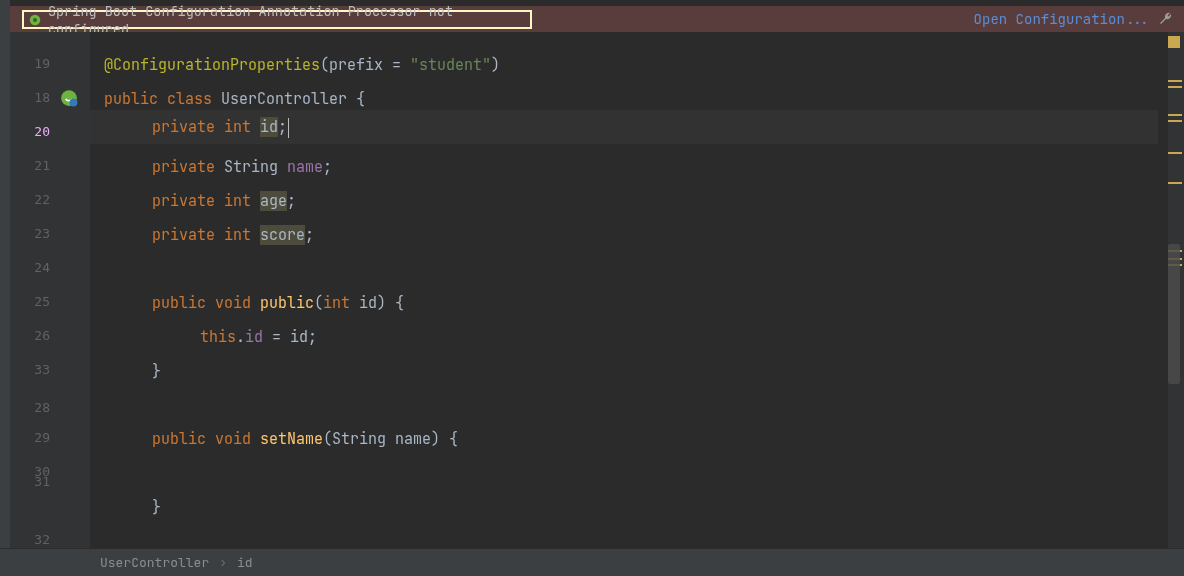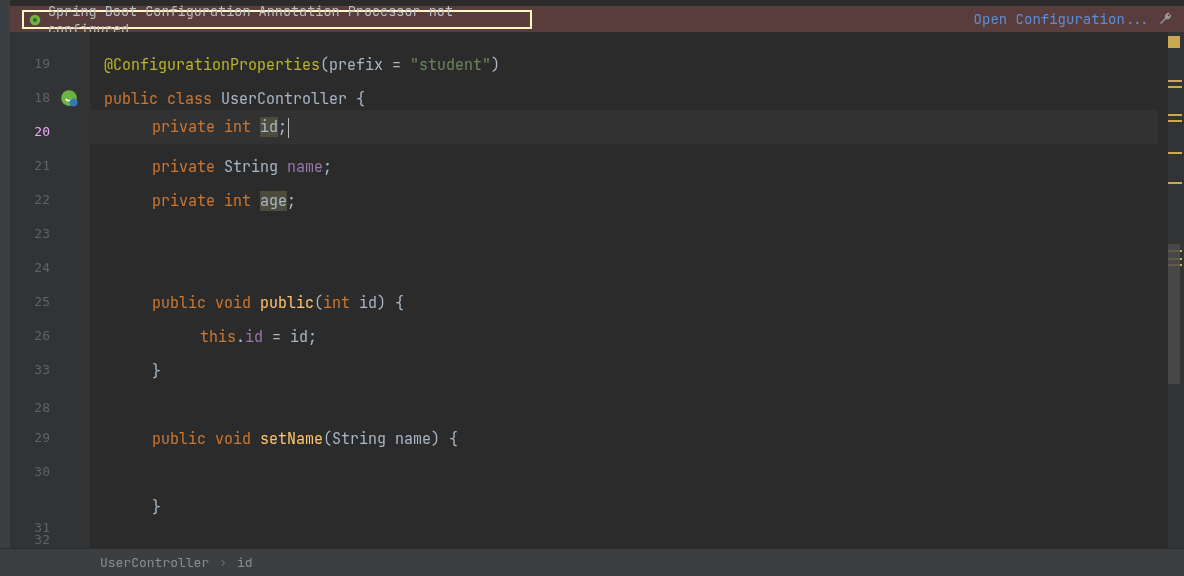--- a/index.html
+++ b/index.html
@@ -85,21 +85,21 @@
   <span class="ln" style="top:126px">21</span>
   <span class="ln" style="top:160px">22</span>
   <span class="ln" style="top:194px">23</span>
   <span class="ln" style="top:228px">24</span>
   <span class="ln" style="top:262px">25</span>
   <span class="ln" style="top:296px">26</span>
   <span class="ln" style="top:330px">33</span>
   <span class="ln" style="top:368px">28</span>
   <span class="ln" style="top:398px">29</span>
   <span class="ln" style="top:432px">30</span>
-  <span class="ln" style="top:488px">31</span>
+  <span class="ln" style="top:442px">31</span>
   <span class="ln" style="top:500px">32</span>
 
   <span class="gicon" style="top:57px">
     <svg viewBox="0 0 16 16">
           <circle cx="8" cy="8" r="7" fill="#6db33f"></circle>
           <path d="M5 9c2 2 4 2 6 0" stroke="#fff" stroke-width="1.4" fill="none"></path>
           <circle cx="12" cy="12" r="3.5" fill="#3779b7"></circle>
         </svg>
   </span>
 
@@ -122,20 +122,21 @@
           <path d="M1 1v10h10" fill="none" stroke="#6e6e6e"></path>
         </svg></span>
 </div>
 
 <div class="editor">
   <div class="codeline" style="top:16px;left:14px"><span class="t-ann">@ConfigurationProperties</span><span class="t-par">(</span><span class="t-id">prefix = </span><span class="t-str">"student"</span><span class="t-par">)</span></div>
   <div class="codeline" style="top:50px;left:14px"><span class="t-kw">public </span><span class="t-kw">class </span><span class="t-id">UserController </span><span class="t-punc">{</span></div>
   <div class="codeline current" style="top:78px"><span style="padding-left:62px" class="t-kw">private </span><span class="t-kw">int </span><span class="t-hl">id</span><span class="t-punc">;</span><span class="caret"></span></div>
   <div class="codeline" style="top:118px;left:62px"><span class="t-kw">private </span><span class="t-id">String </span><span class="t-field">name</span><span class="t-punc">;</span></div>
   <div class="codeline" style="top:152px;left:62px"><span class="t-kw">private </span><span class="t-kw">int </span><span class="t-hl">age</span><span class="t-punc">;</span></div>
+  <div class="codeline" style="top:186px;left:62px"><span class="t-kw">private </span><span class="t-kw">int </span><span class="t-hl">score</span><span class="t-punc">;</span></div>
 
   <div class="codeline" style="top:254px;left:62px"><span class="t-kw">public </span><span class="t-kw">void </span><span class="t-def">public</span><span class="t-par">(</span><span class="t-kw">int </span><span class="t-id">id</span><span class="t-punc">) {</span></div>
   <div class="codeline" style="top:288px;left:110px"><span class="t-kw">this</span><span class="t-punc">.</span><span class="t-field">id </span><span class="t-id">= id;</span></div>
   <div class="codeline" style="top:322px;left:62px"><span class="t-punc">}</span></div>
 
   <div class="codeline" style="top:390px;left:62px"><span class="t-kw">public </span><span class="t-kw">void </span><span class="t-def">setName</span><span class="t-par">(</span><span class="t-id">String </span><span class="t-id">name</span><span class="t-punc">) {</span></div>
   <div class="codeline" style="top:458px;left:62px"><span class="t-punc">}</span></div>
 </div>
 
 <div class="rstrip">

